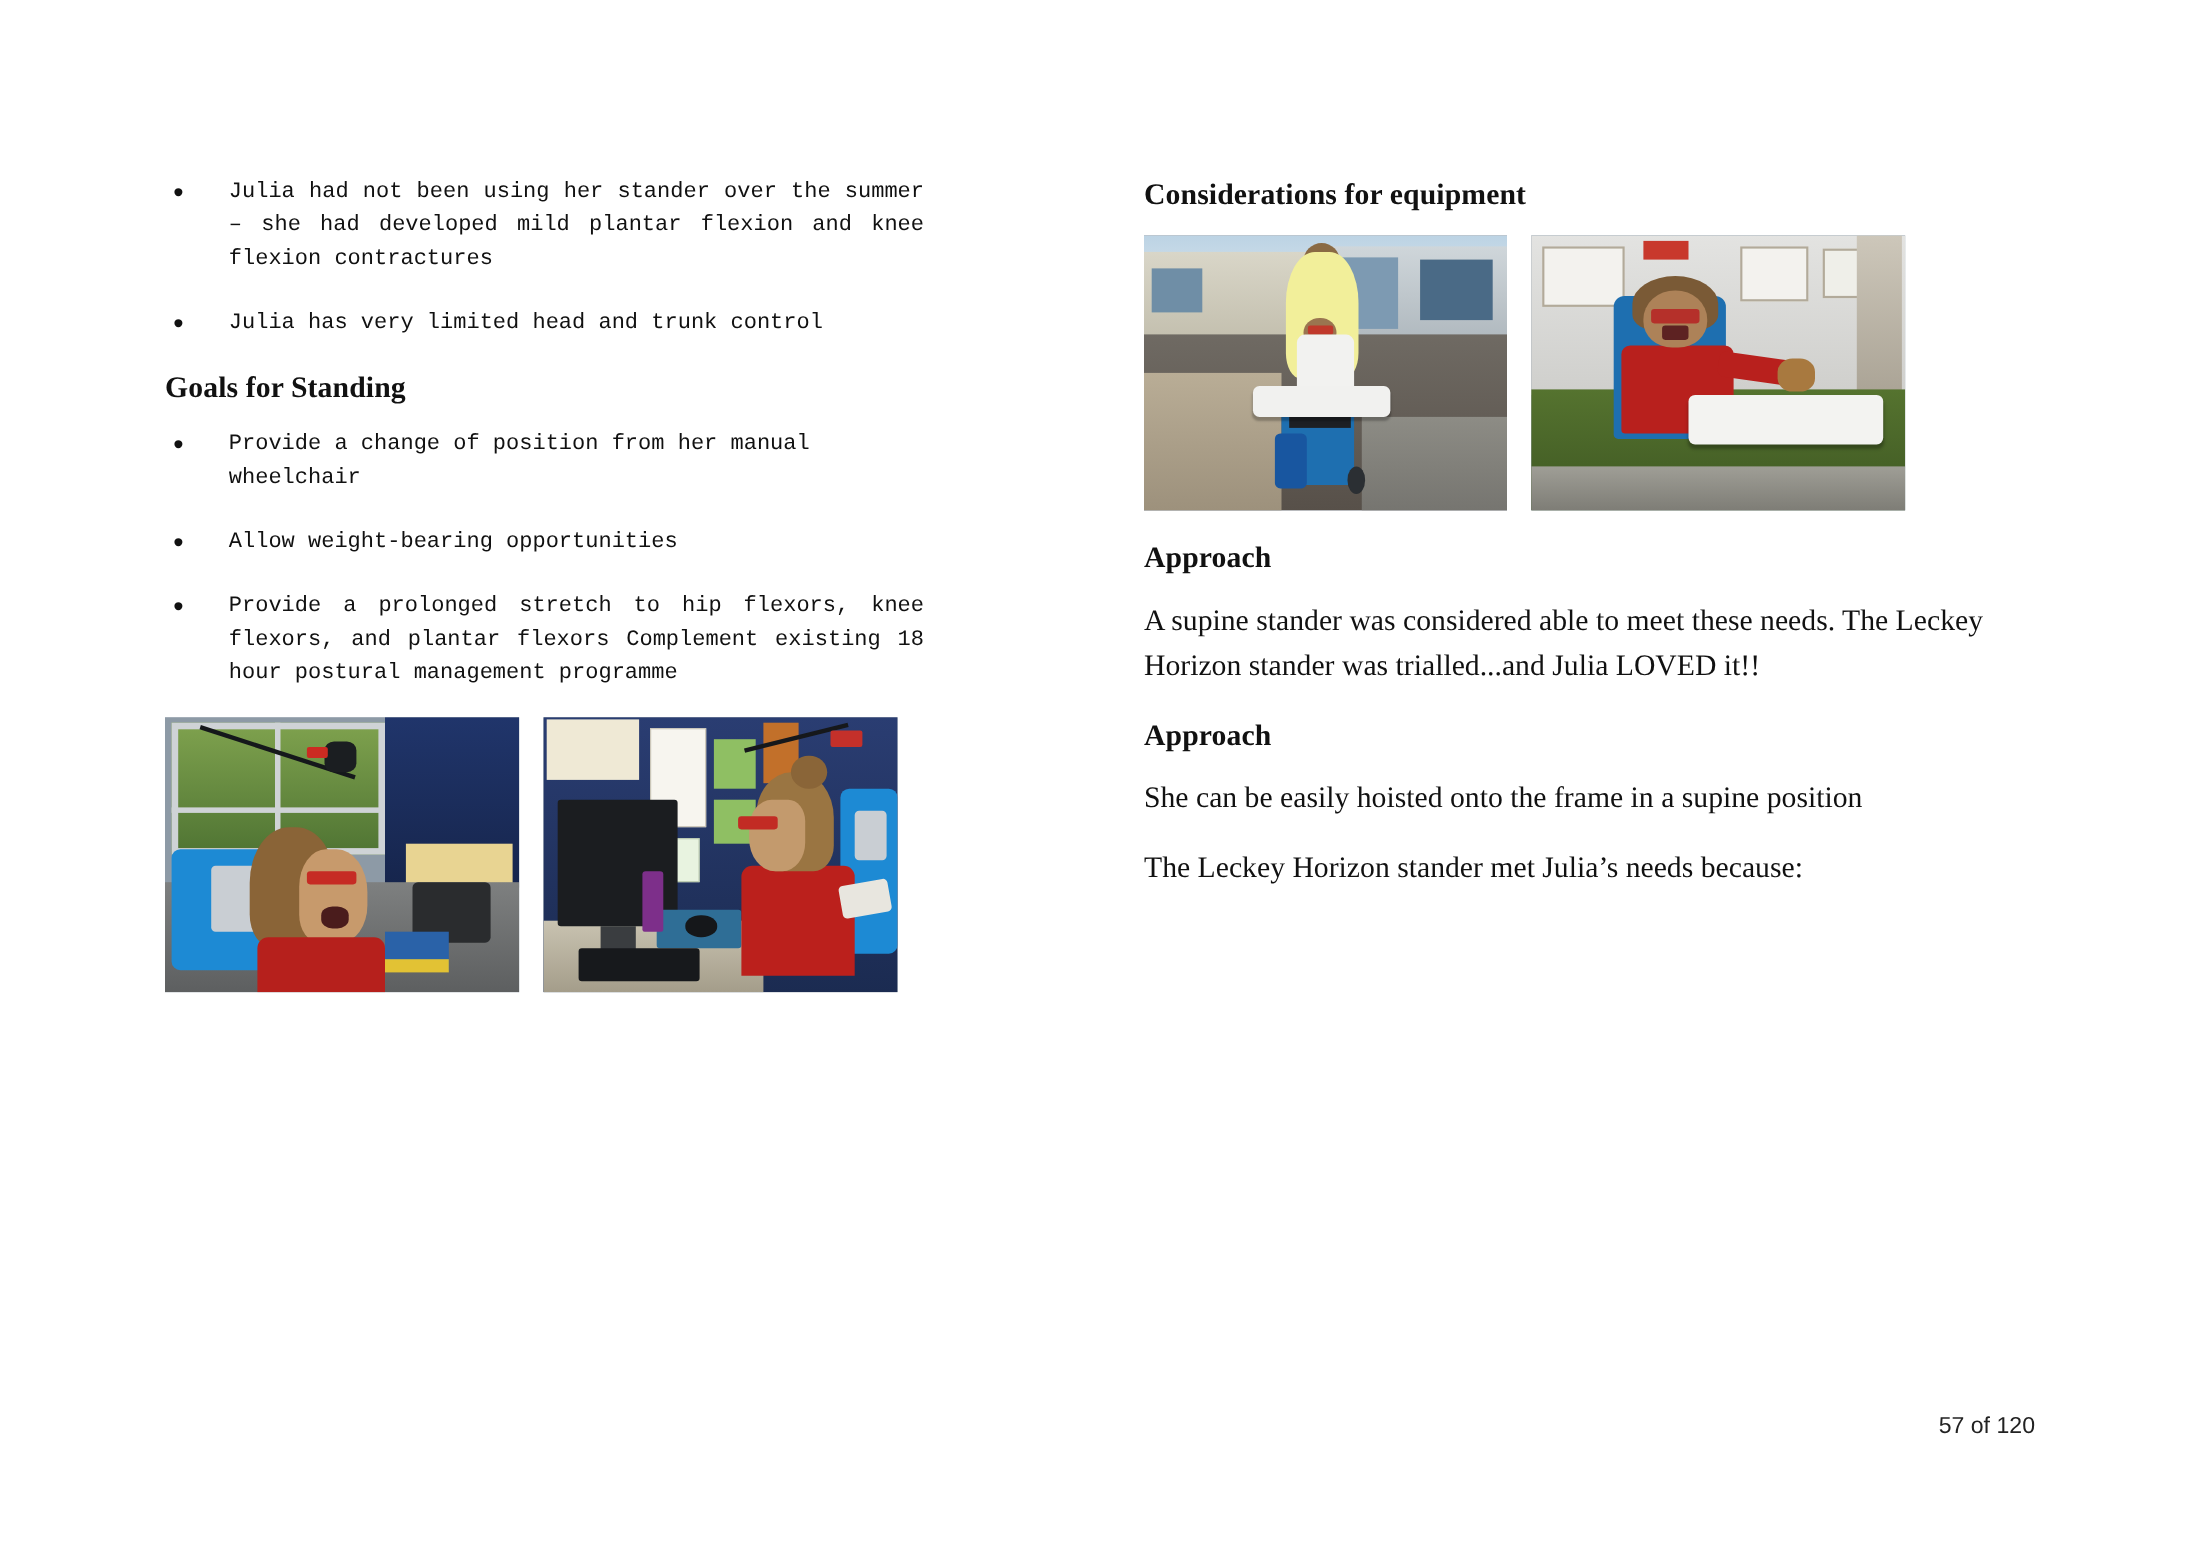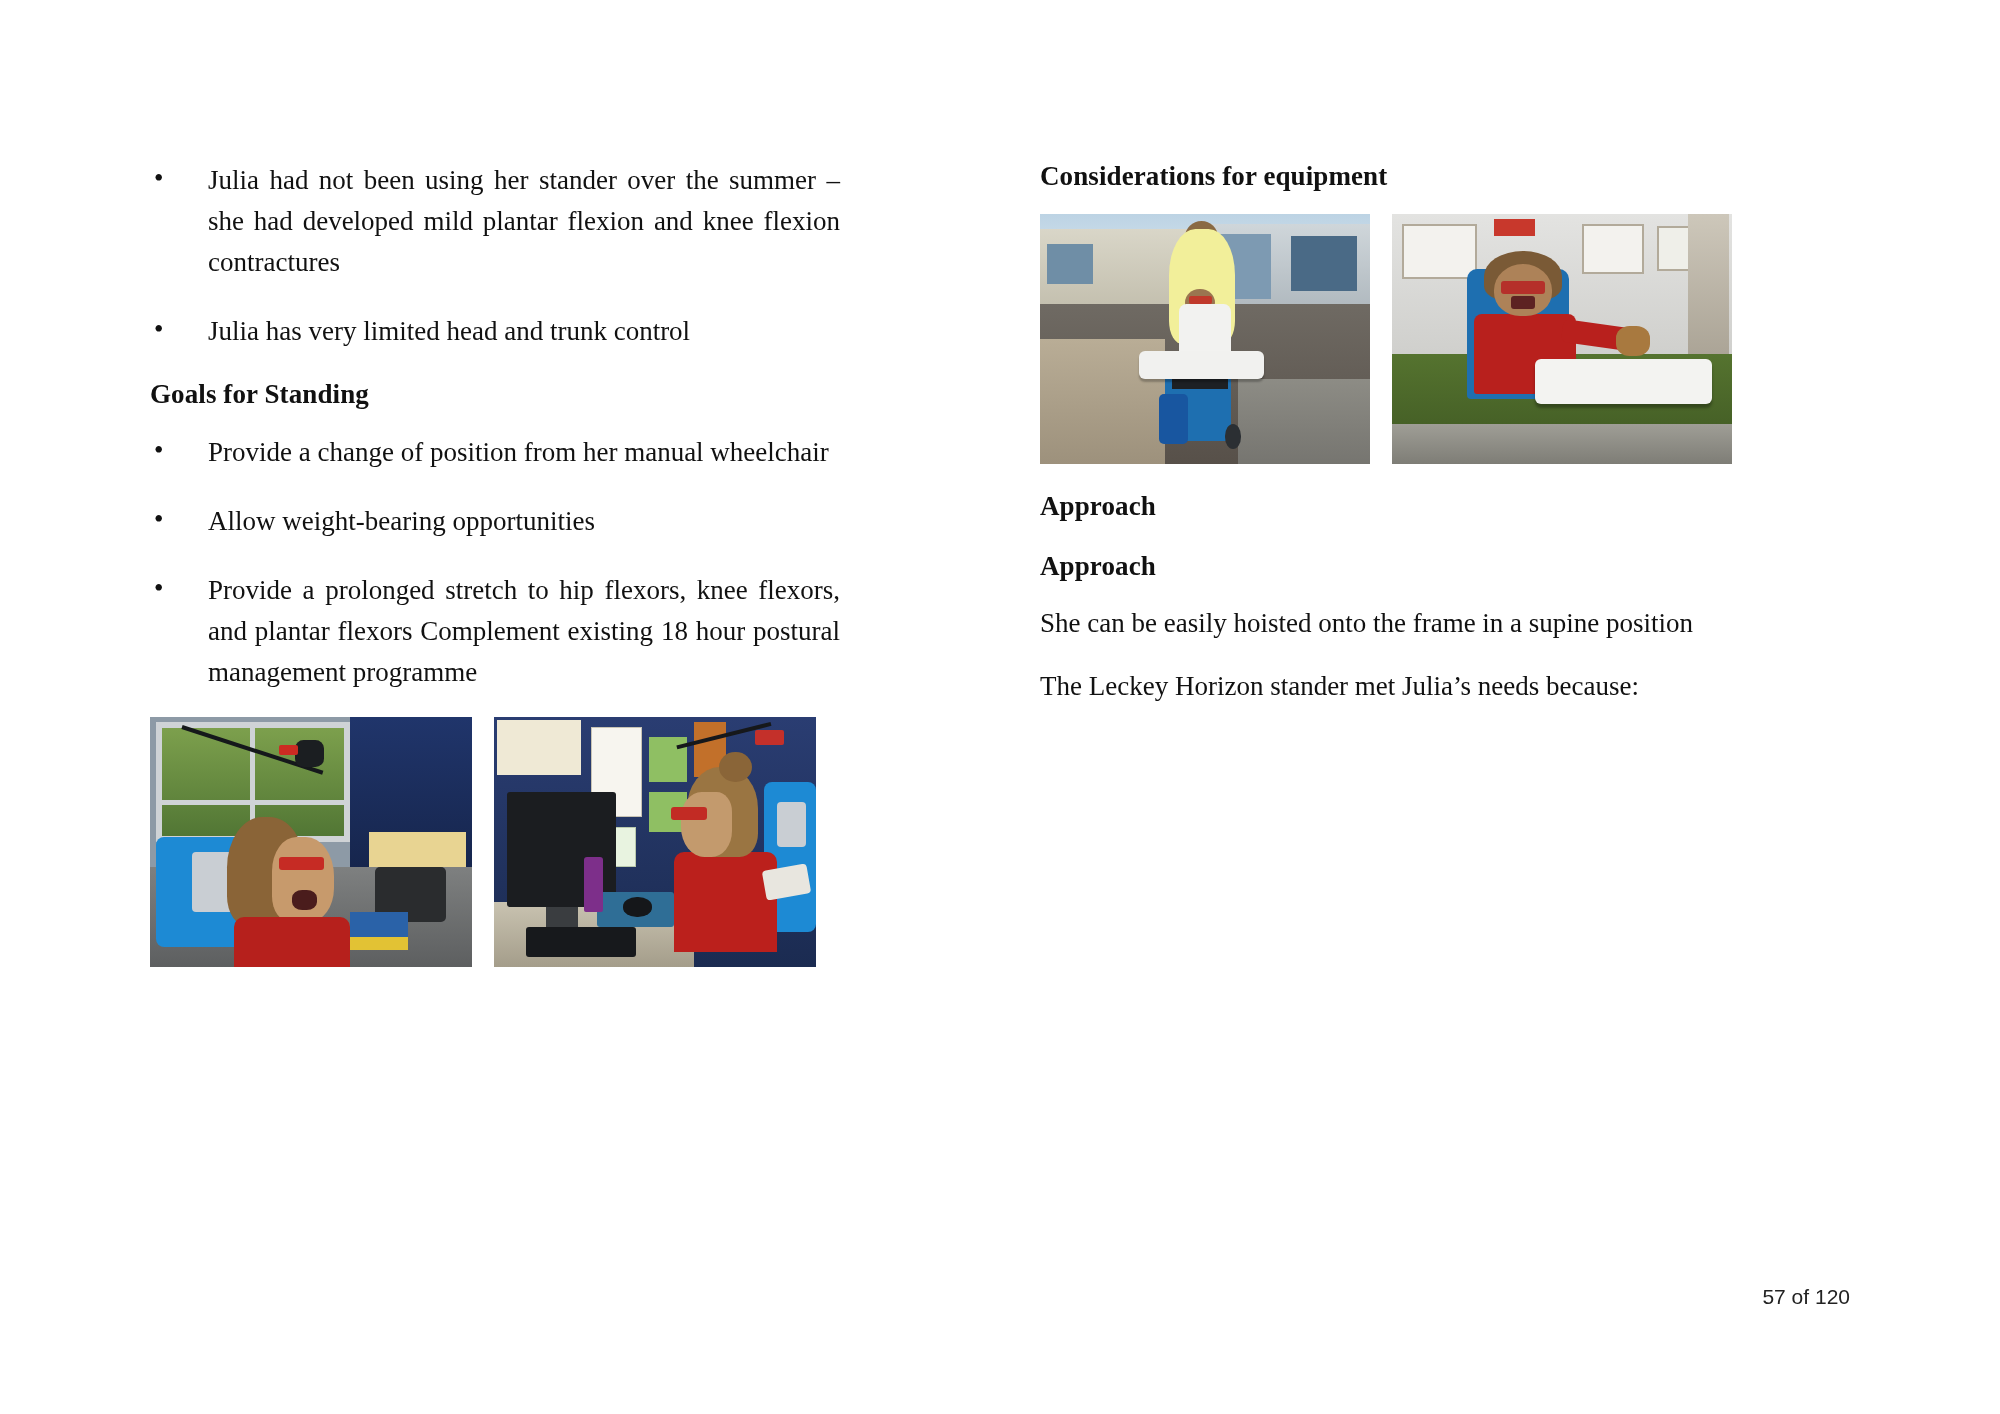--- a/index.html
+++ b/index.html
@@ -48,23 +48,24 @@
 
   
   ul.bul {
     list-style: none;
     margin: 0 0 18px 0;
     padding: 0;
   }
   ul.bul > li {
     position: relative;
     padding-left: 58px;
-    font-size: 27px;
+    font-size: 20px;
     line-height: 1.52;
     margin-bottom: 28px;
+    font-family: Liberation Mono, monospace;
   }
   ul.bul > li:last-child { margin-bottom: 0; }
   ul.bul > li::before {
     content: "\2022";
     position: absolute;
     left: 4px;
     top: -2px;
     font-size: 27px;
     line-height: 1.52;
   }
@@ -395,20 +396,21 @@
         <div class="tray2"></div>
       </div>
 
     </div>
 
     <ul class="bul">
     </ul>
 
     <div class="h-sec">Approach</div>
 
+    <div class="para">A supine stander was considered able to meet these needs. The Leckey Horizon stander was trialled...and Julia LOVED it!!</div>
 
     <div class="h-sec">Approach</div>
 
     <div class="para">She can be easily hoisted onto the frame in a supine position</div>
 
     <div class="para"> The Leckey Horizon stander met Julia’s needs because:</div>
 
   </div>
 
   <div class="footer">57 of 120</div>

